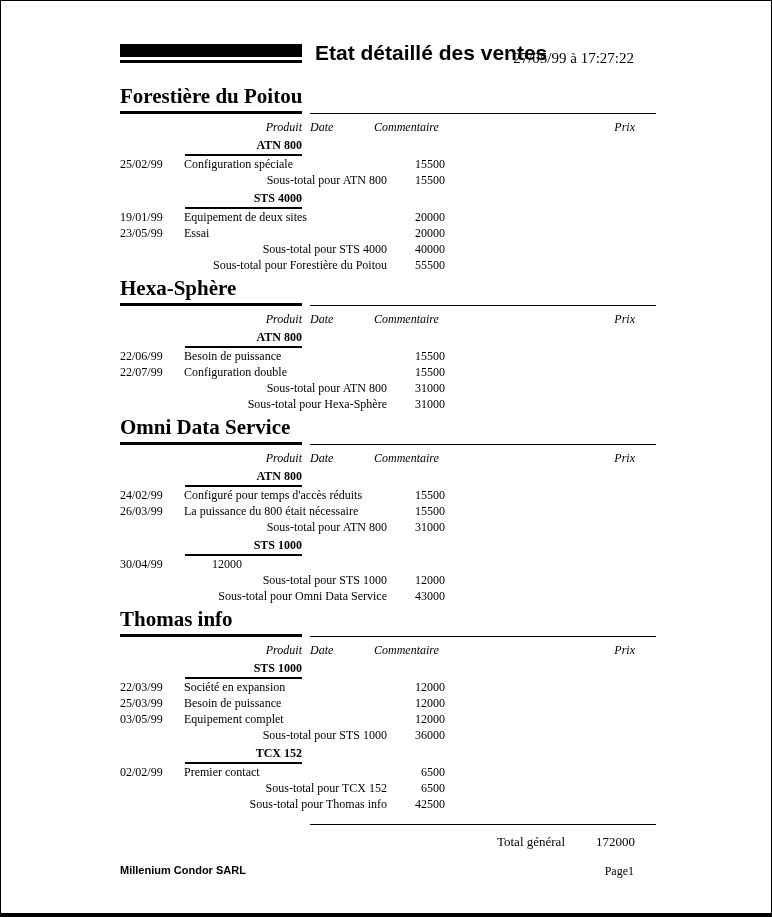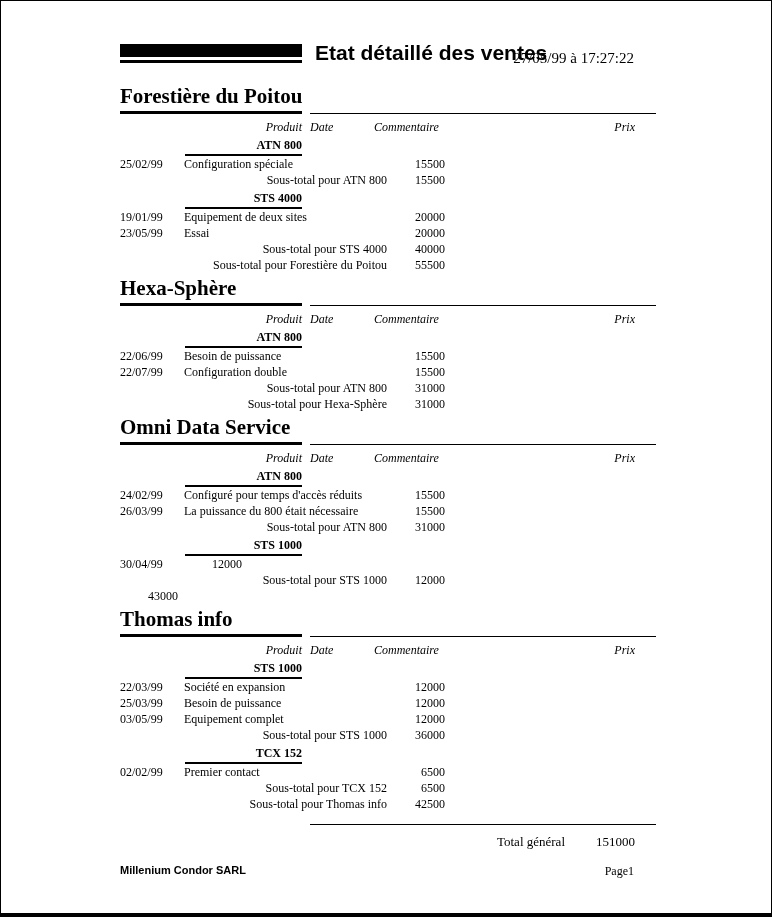--- a/index.html
+++ b/index.html
@@ -208,20 +208,21 @@
           </div>
           <div class="detail-row">
             <span class="cell-date">30/04/99</span>
             <span class="cell-price">12000</span>
           </div>
           <div class="subtotal-row">
             <span class="cell-sublabel">Sous-total pour STS 1000</span>
             <span class="cell-price">12000</span>
           </div>
           <div class="subtotal-row">
+            <span class="cell-sublabel">Sous-total pour Omni Data Service</span>
             <span class="cell-price">43000</span>
           </div>
         </div>
         <div class="section">
           <div class="section-title">Thomas info</div>
           <div class="rule-row">
             <div class="rule-left"></div>
             <div class="rule-right"></div>
           </div>
           <div class="colhead-row">
@@ -271,20 +272,20 @@
           <div class="subtotal-row">
             <span class="cell-sublabel">Sous-total pour Thomas info</span>
             <span class="cell-price">42500</span>
           </div>
         </div>
       </div>
 
     <div class="total-rule"></div>
     <div class="total-row">
       <span class="total-label">Total général</span>
-      <span class="total-value">151000</span>
+      <span class="total-value">172000</span>
     </div>
   </div>
 
   <div class="footer-company">Millenium Condor SARL</div>
   <div class="footer-page">Page1</div>
 
 </div>
 
 </body></html>

